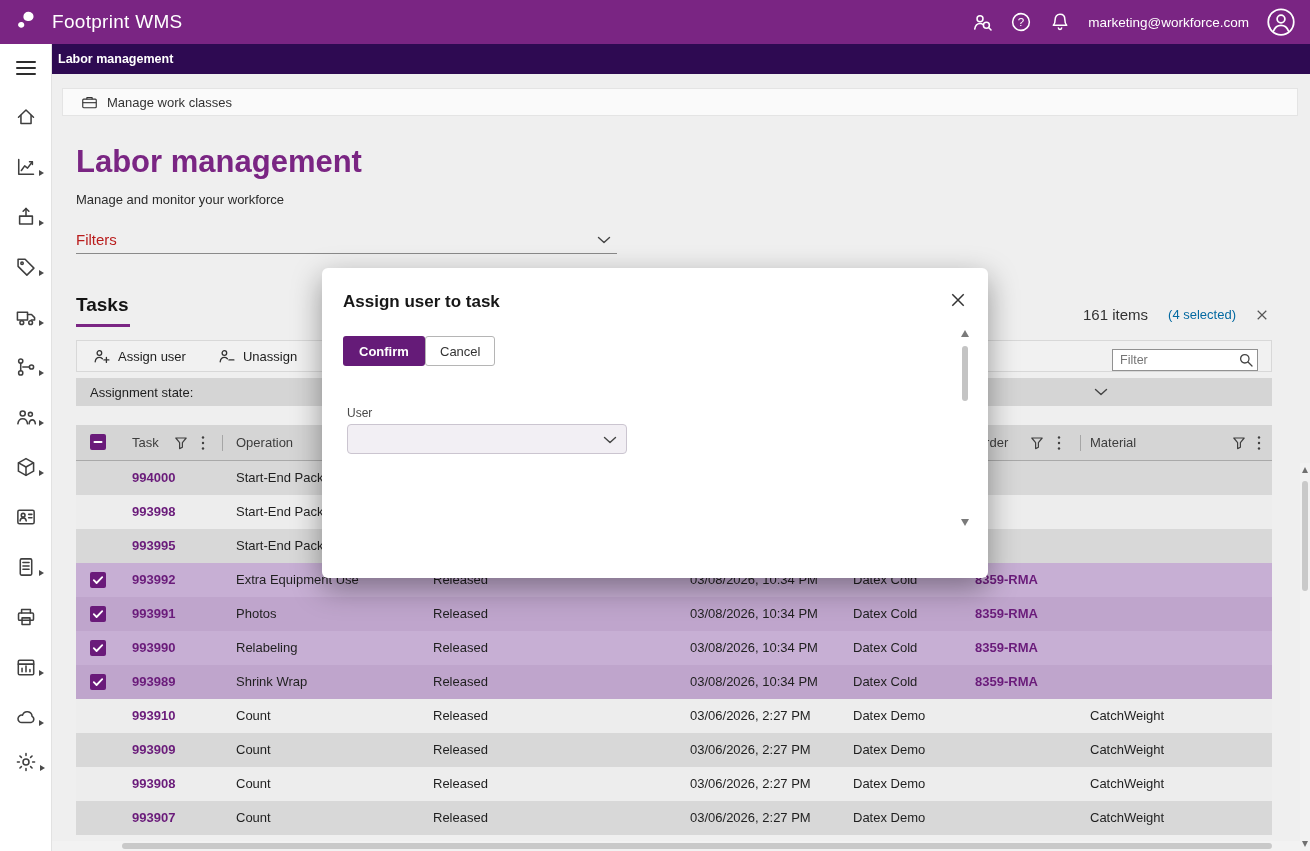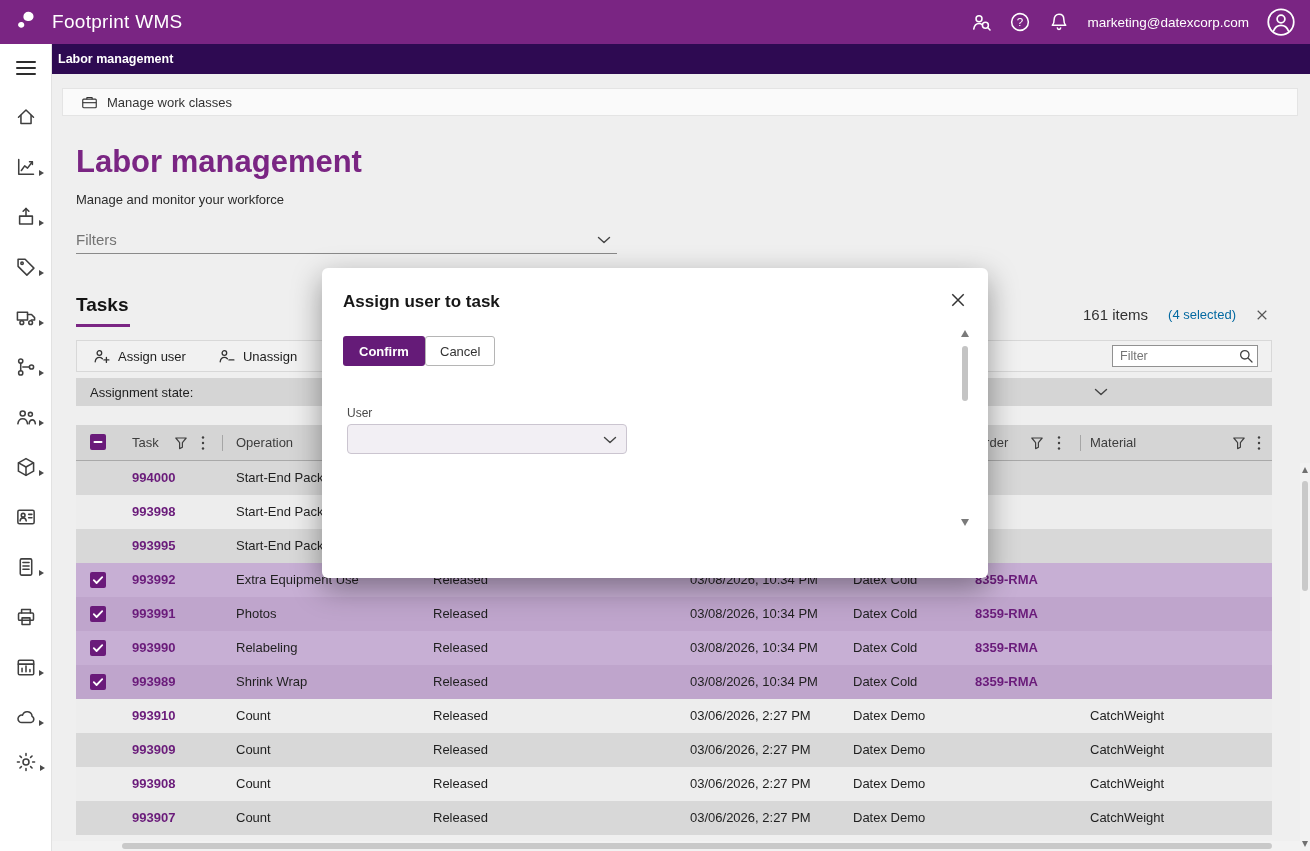--- a/index.html
+++ b/index.html
@@ -34,32 +34,32 @@
   .flyout{position:absolute;right:7px;top:28px;width:0;height:0;border-top:3.5px solid transparent;border-bottom:3.5px solid transparent;border-left:5px solid #4a4a4a;}
 
   
   .mwc-bar{position:absolute;left:62px;top:88px;width:1236px;height:28px;background:#FAFAFA;border:1px solid #E4E4E4;display:flex;align-items:center;gap:9px;padding-left:18px;font-size:13px;color:#333;cursor:pointer;z-index:5;}
   .mwc-bar svg{width:17px;height:15px;stroke:#333;fill:none;stroke-width:1.2;stroke-linejoin:round;}
 
   .page-title{position:absolute;left:76px;top:144px;font-size:31px;font-weight:600;color:var(--accent);}
   .page-sub{position:absolute;left:76px;top:192px;font-size:13px;color:#2b2b2b;}
 
   .filters{position:absolute;left:76px;top:226px;width:541px;height:28px;border-bottom:1px solid #8a8a8a;display:flex;align-items:center;justify-content:space-between;padding:0 6px 0 0;cursor:pointer;}
-  .filters .lbl{font-size:15px;color:#737373;}
+  .filters .lbl{font-size:15px;color:#b91c1c;}
   .chev{width:14px;height:8px;stroke:#444;fill:none;stroke-width:1.4;stroke-linecap:round;stroke-linejoin:round;}
 
   .tasks-title{position:absolute;left:76px;top:294px;font-size:19px;font-weight:bold;color:#141414;}
   .tasks-underline{position:absolute;left:76px;top:324px;width:54px;height:3px;background:var(--accent);}
 
   .items-info{position:absolute;top:306px;right:42px;display:flex;align-items:center;gap:20px;}
   .items-info .count{font-size:15px;color:#333;}
   .items-info .selnote{font-size:13px;color:#0369a1;}
   .clear-x{width:12px;height:12px;stroke:#555;stroke-width:1.4;fill:none;cursor:pointer;}
 
-  .actions-bar{position:absolute;left:76px;top:340px;width:1196px;height:32px;background:#F1F1F1;border:1px solid #D8D8D8;display:flex;align-items:center;z-index:5;}
+  .actions-bar{position:absolute;left:76px;top:340px;width:1196px;height:32px;background:#F1F1F1;border:1px solid #D8D8D8;display:flex;align-items:flex-end;z-index:5;}
   .act-btn{display:flex;align-items:center;gap:7px;font-size:13px;color:#222;padding:0 16px;height:100%;cursor:pointer;}
   .act-btn svg{width:18px;height:16px;stroke:#333;fill:none;stroke-width:1.3;stroke-linecap:round;stroke-linejoin:round;}
   .filter-box{margin-left:auto;margin-right:13px;position:relative;}
   .filter-box input{width:146px;height:22px;border:1px solid #919191;background:#fff;font-size:12.5px;padding:0 22px 0 7px;font-family:inherit;color:#333;}
   .filter-box .mag{position:absolute;right:4px;top:3px;width:16px;height:16px;stroke:#444;fill:none;stroke-width:1.3;stroke-linecap:round;cursor:pointer;}
 
   .group-bar{position:absolute;left:76px;top:378px;width:1196px;height:28px;background:#D5D5D5;display:flex;align-items:center;padding-left:14px;font-size:13px;color:#1e1e1e;cursor:pointer;z-index:4;}
   .group-bar .chev{position:absolute;left:1018px;top:10px;}
 
   
@@ -126,21 +126,21 @@
         <path d="M16 15 18.2 17.2"></path>
     </svg>
     <svg class="tb-icon" viewBox="0 0 20 20">
       <circle cx="10" cy="10" r="7.6"></circle>
       <text x="10" y="13.6" text-anchor="middle" font-size="10.5" fill="#fff" stroke="none" font-family="Liberation Sans, sans-serif">?</text>
     </svg>
     <svg class="tb-icon" viewBox="0 0 20 20">
       <path d="M10 3c2.7 0 4.4 2 4.4 4.7 0 3.3.8 4.5 1.7 5.3H3.9c.9-.8 1.7-2 1.7-5.3C5.6 5 7.3 3 10 3z"></path>
       <path d="M8.5 15.4c.2.9.8 1.5 1.5 1.5s1.3-.6 1.5-1.5"></path>
     </svg>
-    <span class="email">marketing@datexcorp.com</span>
+    <span class="email">marketing@workforce.com</span>
     <svg class="tb-avatar" viewBox="0 0 24 24">
       <circle cx="12" cy="12" r="10.2"></circle>
         <circle cx="12" cy="9.6" r="3.1"></circle>
       <path d="M6 19.2c1.1-3 3.3-4.6 6-4.6s4.9 1.6 6 4.6"></path>
     </svg>
   </div>
 </div>
 
 <div class="subbar">
   <span class="crumb">Labor management</span>

